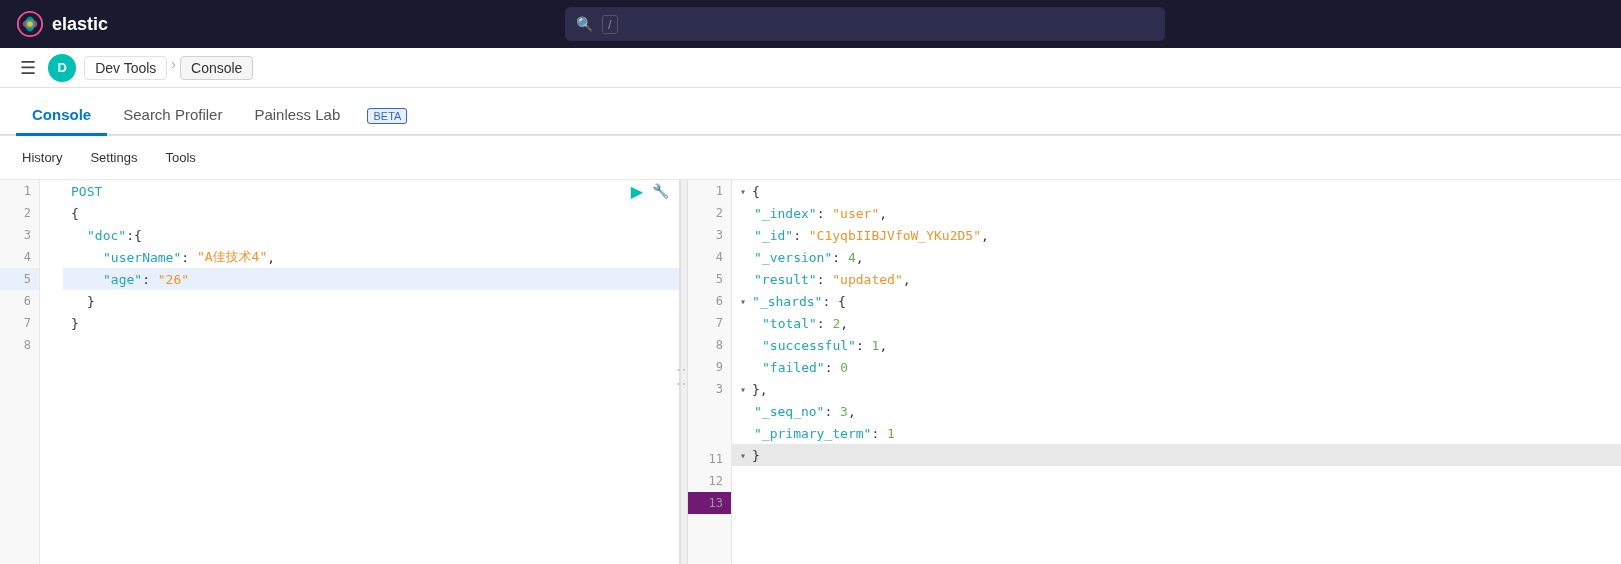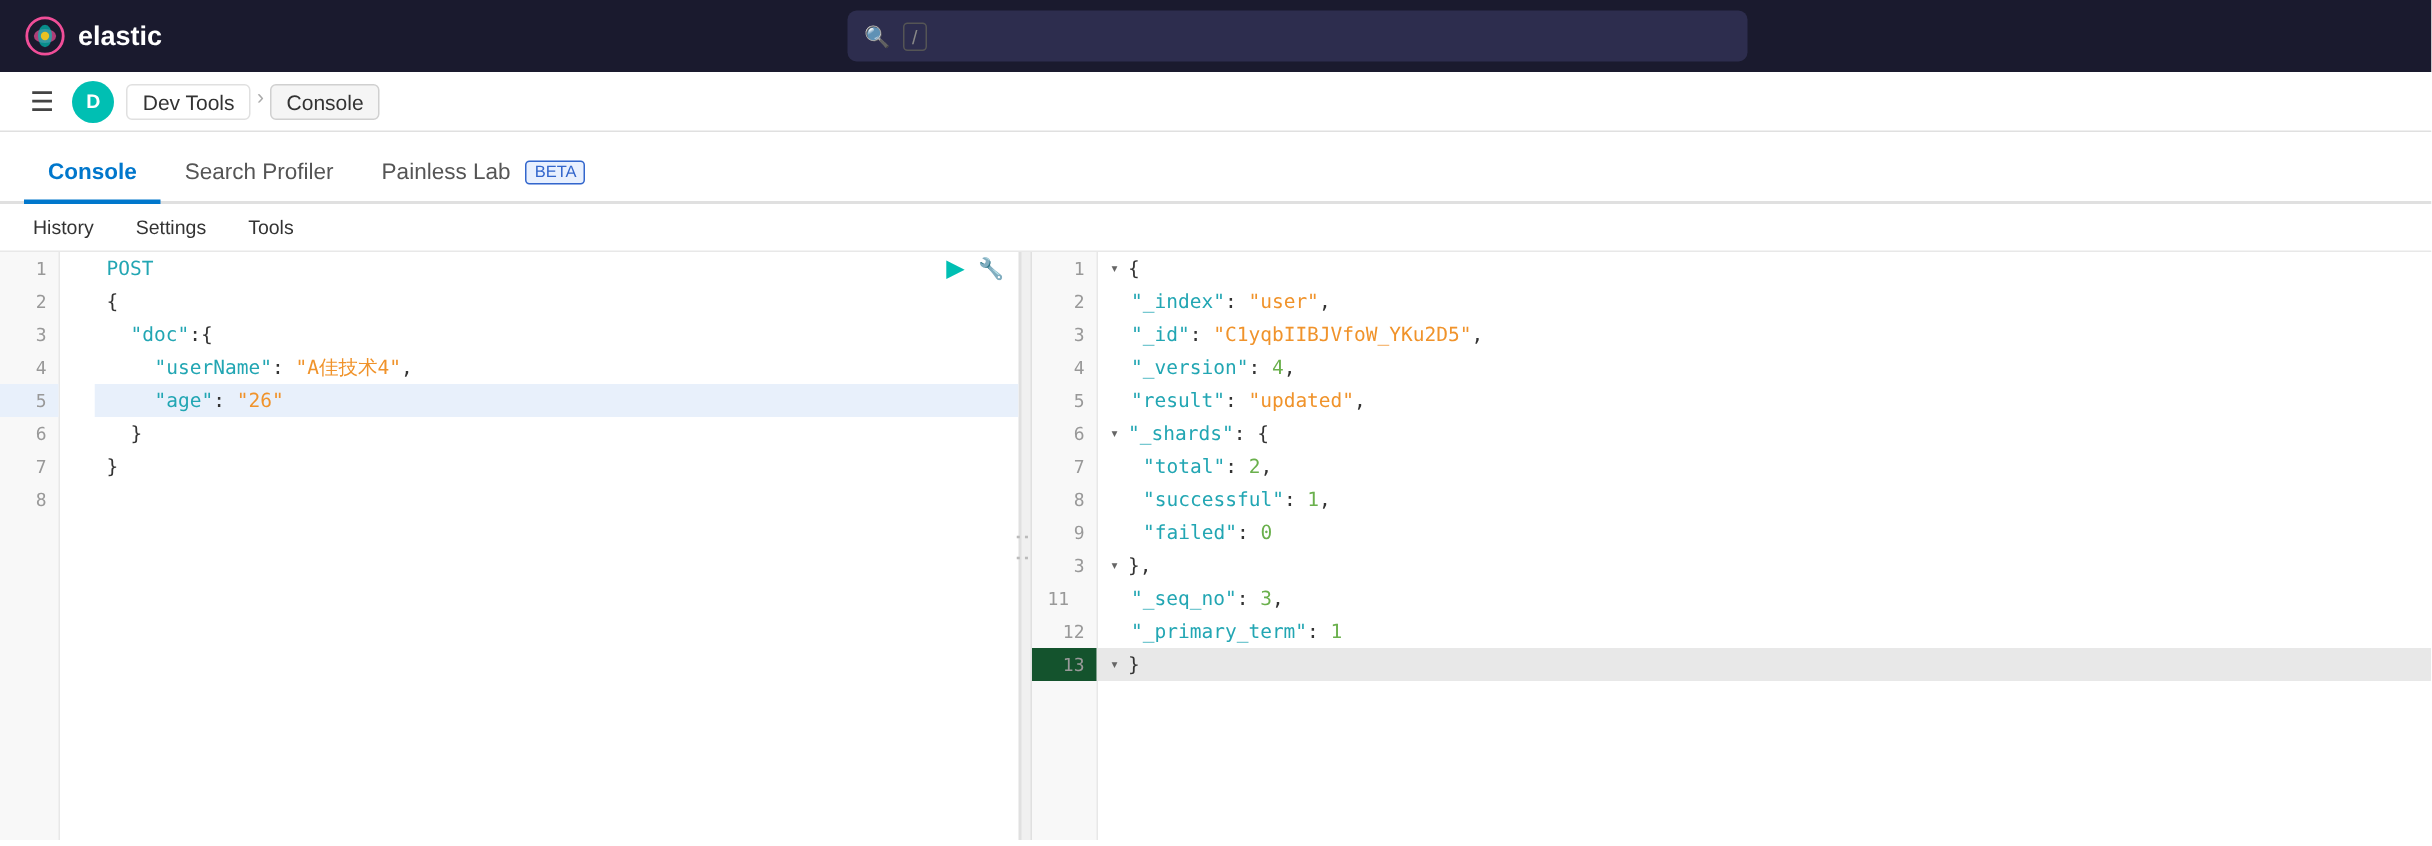--- a/index.html
+++ b/index.html
@@ -130,27 +130,27 @@
       border-bottom: 3px solid #0077cc;
       font-weight: 600;
     }
     .beta-badge {
       font-size: 11px;
       background: #e8f0fe;
       color: #3366cc;
       border: 1px solid #3366cc;
       border-radius: 3px;
       padding: 1px 5px;
-      margin-left: 6px;
+      margin-left: 23px;
       vertical-align: middle;
     }
 
     
     .toolbar {
-      height: 32px;
+      height: 44px;
       display: flex;
       align-items: center;
       padding: 0 16px;
       gap: 16px;
       border-bottom: 1px solid #e8e8e8;
       background: #fff;
     }
     .toolbar-btn {
       background: none;
       border: none;
@@ -473,27 +473,27 @@
           </div>
         <div class="line-num" style="height:22px;display:flex;align-items:center;justify-content:flex-end;padding-right:8px;color:#999;font-size:12px;">
             <span>8</span>
           </div>
         <div class="line-num" style="height:22px;display:flex;align-items:center;justify-content:flex-end;padding-right:8px;color:#999;font-size:12px;">
             <span>9</span>
           </div>
         <div class="line-num" style="height:22px;display:flex;align-items:center;justify-content:flex-end;padding-right:8px;color:#999;font-size:12px;">
             <span>3</span>
           </div>
-        <div class="line-num" style="height:22px;display:flex;align-items:center;justify-content:center;padding-right:8px;color:#999;font-size:12px;">
+        <div class="line-num" style="height:22px;display:flex;align-items:center;justify-content:flex-end;padding-right:8px;color:#999;font-size:12px;margin-top:48px;">
             <span>11</span>
           </div>
         <div class="line-num" style="height:22px;display:flex;align-items:center;justify-content:flex-end;padding-right:8px;color:#999;font-size:12px;">
             <span>12</span>
           </div>
-        <div class="line-num" style="height:22px;display:flex;align-items:center;justify-content:flex-end;padding-right:8px;color:#999;font-size:12px;background:#14532d;">
+        <div class="line-num" style="height:22px;display:flex;align-items:center;justify-content:flex-end;padding-right:8px;color:#999;font-size:12px;background:#701a75;">
             <span>13</span>
           </div>
       </div>
       <div class="result-code-lines">
 
         <div class="result-code-line">
           <span class="collapse-btn">▾</span>
           <span class="c-brace">{</span>
         </div>
 

